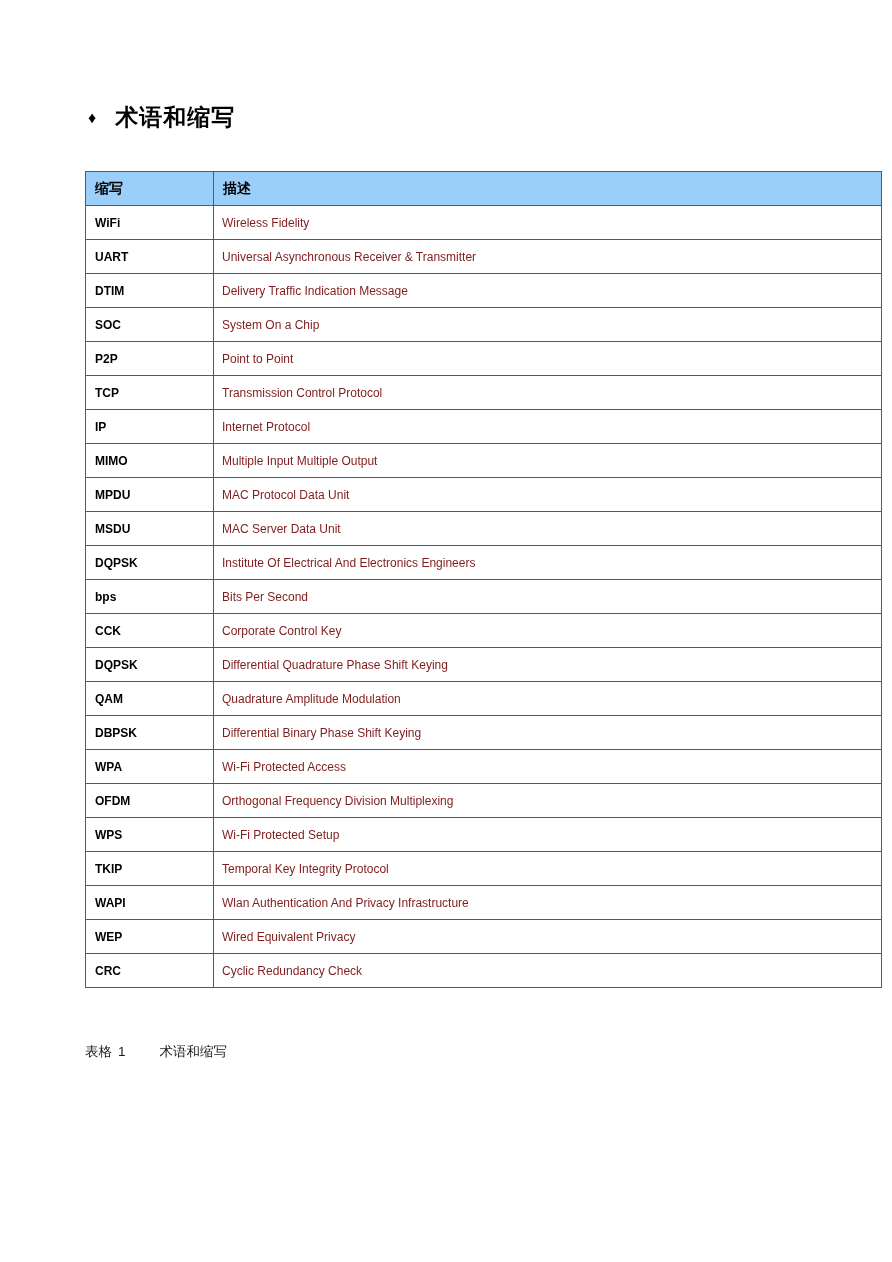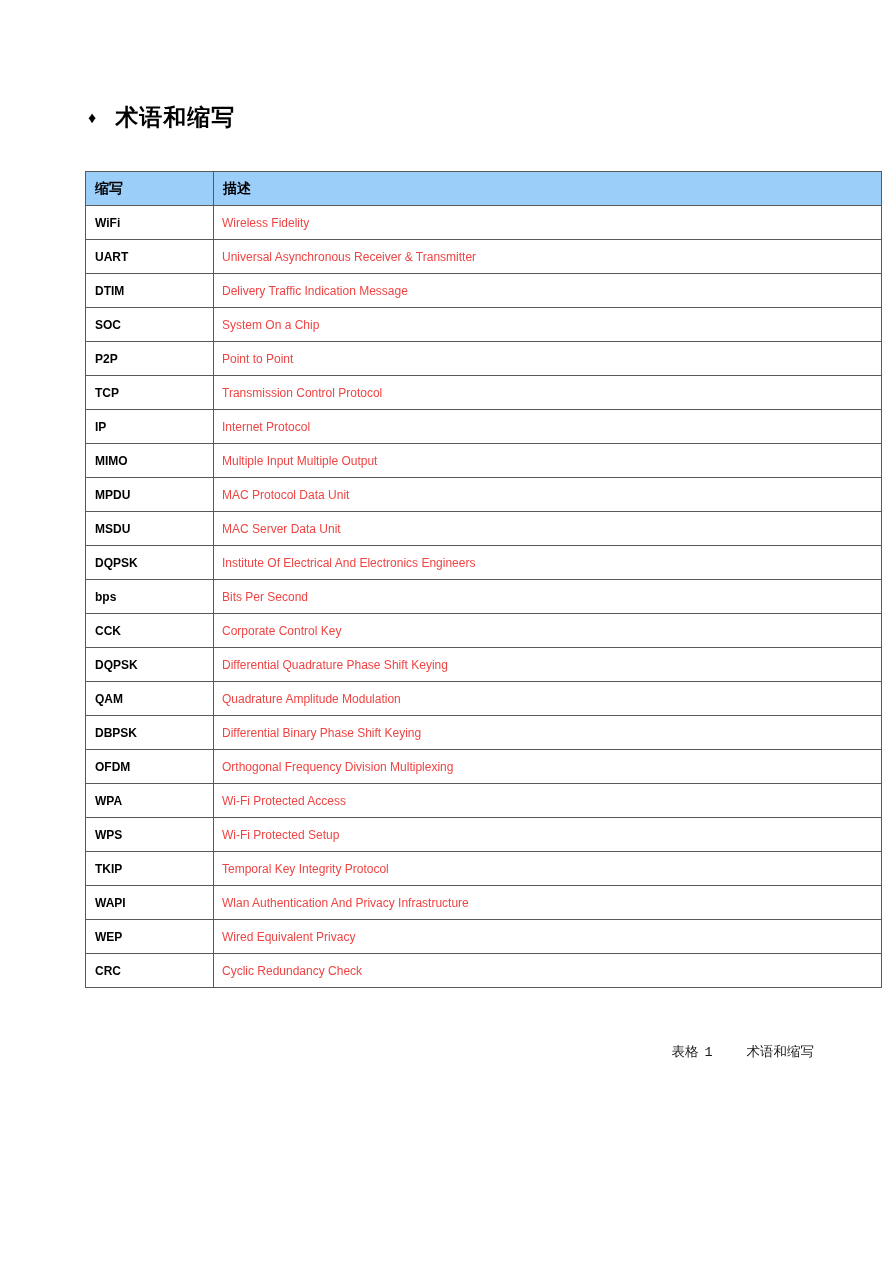--- a/index.html
+++ b/index.html
@@ -54,31 +54,30 @@
     font-size: 12px;
     background: #ffffff;
   }
   .abbr-table tbody td.abbr {
     font-weight: bold;
     padding-left: 9px;
   }
   .abbr-table tbody td.desc {
     font-weight: normal;
     padding-left: 8px;
-    color: #ef4444;
+    color: #7f1d1d;
   }
   .table-caption {
     position: absolute;
     left: 85px;
     top: 1043px;
     width: 729px;
-    text-align: right;
+    text-align: left;
     font-size: 13.5px;
     color: #1a1a1a;
-    font-family: Liberation Mono, monospace;
   }
   .table-caption .gap { display: inline-block; width: 34px; }
   .table-caption .label-gap { display: inline-block; width: 6px; }
 </style>
 </head>
 <body>
 
 <div class="page">
 
   <div class="section-title">
@@ -173,27 +172,27 @@
       <td class="abbr">QAM</td>
       <td class="desc">Quadrature Amplitude Modulation</td>
     </tr>
 
     <tr>
       <td class="abbr">DBPSK</td>
       <td class="desc">Differential Binary Phase Shift Keying</td>
     </tr>
 
     <tr>
+      <td class="abbr">WPA</td>
+      <td class="desc">Wi-Fi Protected Access</td>
+    </tr>
+
+    <tr>
       <td class="abbr">OFDM</td>
       <td class="desc">Orthogonal Frequency Division Multiplexing</td>
-    </tr>
-
-    <tr>
-      <td class="abbr">WPA</td>
-      <td class="desc">Wi-Fi Protected Access</td>
     </tr>
 
     <tr>
       <td class="abbr">WPS</td>
       <td class="desc">Wi-Fi Protected Setup</td>
     </tr>
 
     <tr>
       <td class="abbr">TKIP</td>
       <td class="desc">Temporal Key Integrity Protocol</td>

